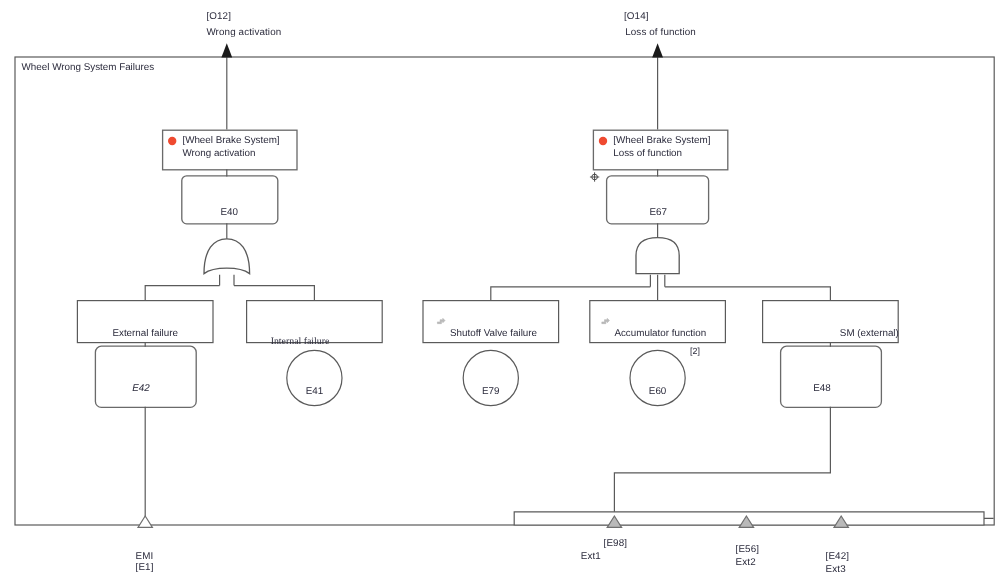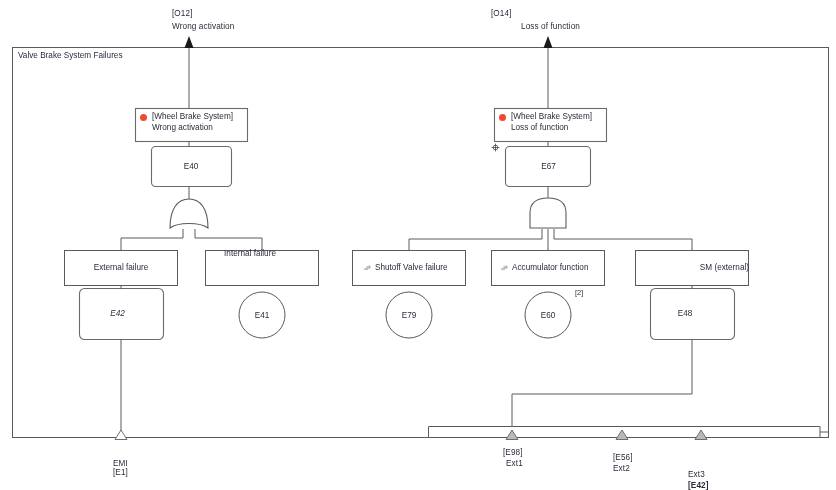--- a/index.html
+++ b/index.html
@@ -34,20 +34,21 @@
     white-space: pre;
     letter-spacing: 0.1px;
   }
   .boxlabel {
     position: absolute;
     font-size: 8.2px;
     color: #2b2b3c;
     text-align: center;
     white-space: pre;
     line-height: 11px;
+    margin-top: 10px;
   }
   .evt-head {
     position: absolute;
     font-size: 8.2px;
     color: #2b2b3c;
     line-height: 11.5px;
     white-space: pre;
   }
   .bullet {
     position: absolute;
@@ -154,26 +155,26 @@
 
     <path d="M428.5,426.5 L820,426.5 L820,437.5 L428.5,437.5 Z" fill="#ffffff" stroke="#5a5a5a" stroke-width="1"></path>
     <line class="ln" x1="820" y1="432" x2="828" y2="432"></line>
 
     <polygon points="121,430 115,439.5 127,439.5" fill="#ffffff" stroke="#6f6f6f" stroke-width="1"></polygon>
     <polygon points="512,430 506,439.5 518,439.5" fill="#b9b9b9" stroke="#6f6f6f" stroke-width="1"></polygon>
     <polygon points="622,430 616,439.5 628,439.5" fill="#b9b9b9" stroke="#6f6f6f" stroke-width="1"></polygon>
     <polygon points="701,430 695,439.5 707,439.5" fill="#b9b9b9" stroke="#6f6f6f" stroke-width="1"></polygon>
   </svg>
 
-  <div class="frame-title" style="left:18px; top:51px;">Valve Brake System Failures</div>
+  <div class="frame-title" style="left:18px; top:51px;">Wheel Wrong System Failures</div>
 
   <div class="txt" style="left:172px; top:8px;">[O12]</div>
   <div class="txt" style="left:172px; top:21px;">Wrong activation</div>
 
-  <div class="txt" style="left:491px; top:8px;">[O14]</div>
+  <div class="txt" style="left:520px; top:8px;">[O14]</div>
   <div class="txt" style="left:521px; top:21px;">Loss of function</div>
 
   <div class="bullet" style="left:140px; top:114px;"></div>
   <div class="evt-head" style="left:152px; top:111px;">[Wheel Brake System]</div>
   <div class="evt-head" style="left:152px; top:122px;">Wrong activation</div>
   <div class="boxlabel" style="left:151px; top:161px; width:80px;">E40</div>
 
   <div class="bullet" style="left:499px; top:114px;"></div>
   <div class="evt-head" style="left:511px; top:111px;">[Wheel Brake System]</div>
   <div class="evt-head" style="left:511px; top:122px;">Loss of function</div>
@@ -181,21 +182,21 @@
 
   <svg class="crosshair" style="left:491px; top:143px;" viewBox="0 0 12 12">
     <circle cx="6" cy="6" r="3.1" fill="none" stroke="#3c3c3c" stroke-width="1"></circle>
     <line x1="6" y1="0.8" x2="6" y2="11.2" stroke="#3c3c3c" stroke-width="1"></line>
     <line x1="0.8" y1="6" x2="11.2" y2="6" stroke="#3c3c3c" stroke-width="1"></line>
   </svg>
 
   <div class="boxlabel" style="left:64px; top:262px; width:114px;">External failure</div>
   <div class="boxlabel" style="left:79px; top:308px; width:77px;font-style:italic;">E42</div>
 
-  <div class="boxlabel" style="left:205px; top:248px; width:90px;">Internal failure</div>
+  <div class="boxlabel" style="left:205px; top:269px; width:90px;font-family:Liberation Serif, serif;">Internal failure</div>
   <div class="boxlabel" style="left:239px; top:310px; width:46px;">E41</div>
 
   <svg class="ico-gear" style="left:363px; top:263px;" viewBox="0 0 12 12">
     <path d="M2,7 L5,7 L5,4.5 L8,4.5 L8,3 L10.5,5.5 L8,8 L8,6.5 L6.5,6.5 L6.5,9 L2,9 Z" fill="#b0b0b0" stroke="#9a9a9a" stroke-width=".5"></path>
   </svg>
   <div class="boxlabel" style="left:375px; top:262px; width:80px; text-align:left;">Shutoff Valve failure</div>
   <div class="boxlabel" style="left:386px; top:310px; width:46px;text-align:center;">E79</div>
 
   <svg class="ico-gear" style="left:500px; top:263px;" viewBox="0 0 12 12">
     <path d="M2,7 L5,7 L5,4.5 L8,4.5 L8,3 L10.5,5.5 L8,8 L8,6.5 L6.5,6.5 L6.5,9 L2,9 Z" fill="#b0b0b0" stroke="#9a9a9a" stroke-width=".5"></path>
@@ -204,21 +205,21 @@
   <div class="mult" style="left:575px; top:288px;">[2]</div>
   <div class="boxlabel" style="left:525px; top:310px; width:46px;">E60</div>
 
   <div class="boxlabel" style="left:635px; top:262px; width:114px;text-align:right;">SM (external)</div>
   <div class="boxlabel" style="left:650px; top:308px; width:70px;">E48</div>
 
   <div class="txt" style="left:113px; top:447px;margin-top:20px;">[E1]</div>
   <div class="txt" style="left:113px; top:458px;">EMI</div>
 
   <div class="txt" style="left:503px; top:447px;">[E98]</div>
-  <div class="txt" style="left:506px; top:458px;">Ext1</div>
+  <div class="txt" style="left:484px; top:458px;">Ext1</div>
 
   <div class="txt" style="left:613px; top:452px;">[E56]</div>
   <div class="txt" style="left:613px; top:463px;">Ext2</div>
 
-  <div class="txt" style="left:688px; top:480px;font-weight:bold;">[E42]</div>
+  <div class="txt" style="left:688px; top:458px;">[E42]</div>
   <div class="txt" style="left:688px; top:469px;">Ext3</div>
 
 </div>
 
 </body></html>

